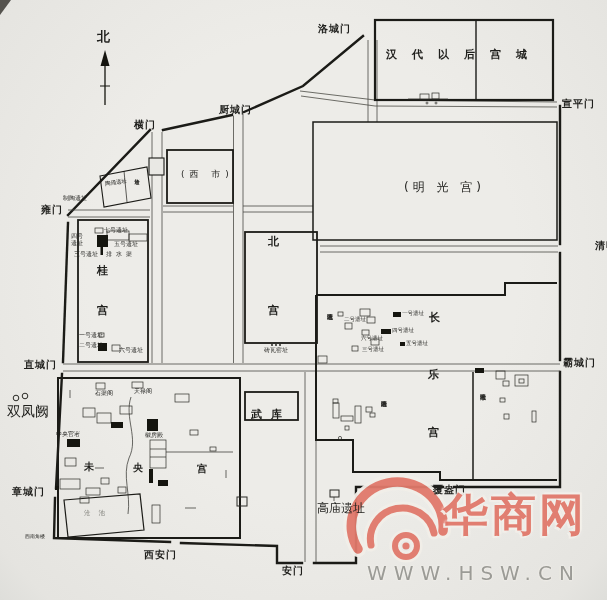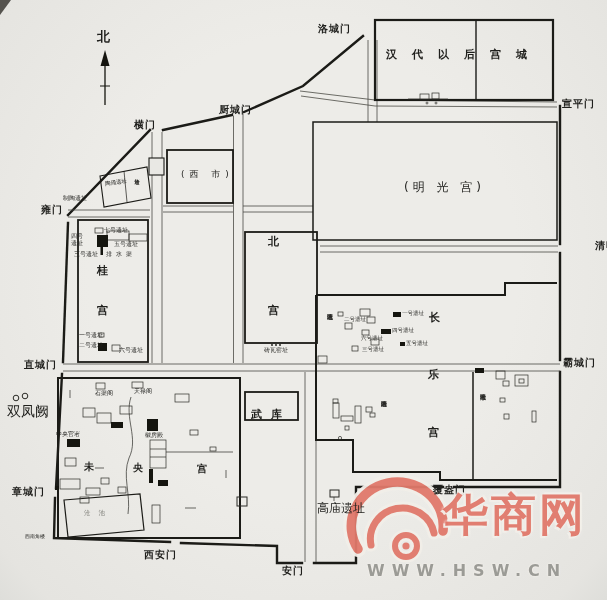--- a/index.html
+++ b/index.html
@@ -19,21 +19,21 @@
   .vert{writing-mode:vertical-rl;text-orientation:upright;}
   .wrap{white-space:normal;line-height:1.15;}
   .spread{letter-spacing:15px;}
   .faint{color:#85857f;}
   #wm-brand{
     font-size:45px;font-weight:700;color:#e1796b;letter-spacing:3px;
     text-shadow:0 0 3px #f4f1ec,0 0 3px #f4f1ec,-2px 2px 0 #f2efe9,2px -2px 0 #f2efe9;
     opacity:.95;
   }
   #wm-url{
-    font-size:16px;font-weight:700;color:#9b9b96;letter-spacing:7px;
+    font-size:20px;font-weight:400;color:#9b9b96;letter-spacing:7px;
     text-shadow:0 0 2px #f4f1ec,0 0 2px #f4f1ec;
   }
 </style>
 </head>
 <body>
 
 <div id="stage">
 
   <svg width="607" height="600" viewBox="0 0 607 600">
 

